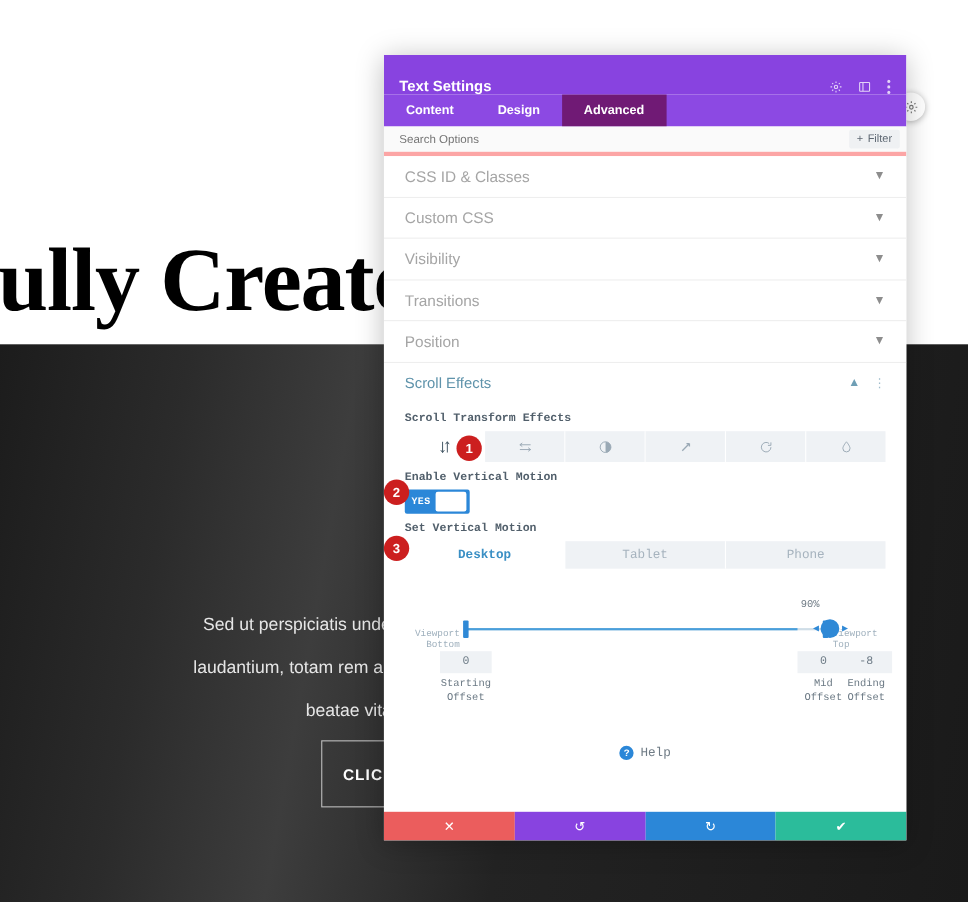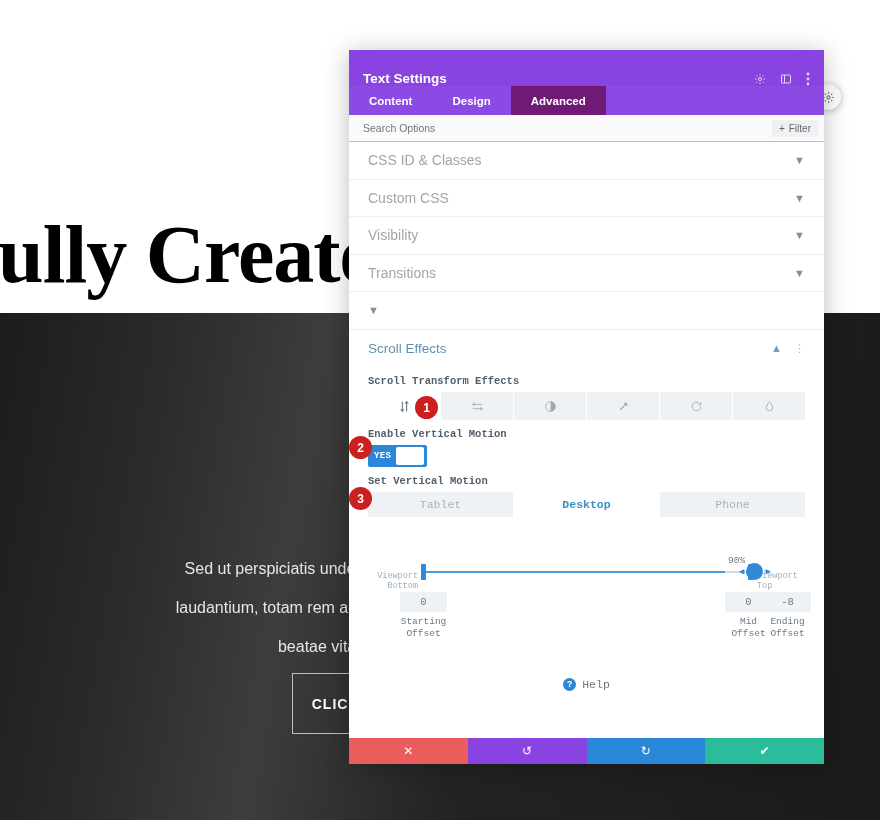--- a/index.html
+++ b/index.html
@@ -117,21 +117,21 @@
   .m-tab {
     padding: 0 20px;
     display: flex; align-items: center;
     color: #ffffff; font-size: 11.5px; font-weight: bold;
   }
   .m-tab.active { background: #701a75; }
 
   .m-search {
     height: 27px;
     background: #fafafa;
-    border-bottom: 1px solid #fca5a5;
+    border-bottom: 4px solid #fca5a5;
     display: flex; align-items: center;
     padding: 0 6px 0 14px;
     flex: 0 0 auto;
   }
   .m-search-input {
     flex: 1 1 auto;
     border: none; outline: none; background: transparent;
     font-size: 10.5px; color: #9a9a9a;
     font-family: "Liberation Sans", sans-serif;
   }
@@ -229,21 +229,21 @@
   .s-cap.right { right: 0px; width: 48px; text-align: left; }
   .s-handle {
     position: absolute; top: 19px; left: 371px;
     display: flex; align-items: center; gap: 2px;
   }
   .s-handle .dot {
     width: 17px; height: 17px; border-radius: 50%; background: #2f89d6;
   }
   .s-handle .arw { color: #2f89d6; font-size: 9px; }
   .s-pct {
-    position: absolute; left: 360px; top: 11px;
+    position: absolute; left: 360px; top: 0px;
     font-size: 9.5px; color: #6f7b85;
   }
 
   .offs { position: absolute; top: 48px; left: 0; right: 0; }
   .off-box {
     position: absolute;
     width: 47px;
     text-align: center;
   }
   .off-val {
@@ -373,20 +373,21 @@
     </div>
     <div class="accordion">
       <span class="acc-label">Visibility</span>
       <span class="chev">▼</span>
     </div>
     <div class="accordion">
       <span class="acc-label">Transitions</span>
       <span class="chev">▼</span>
     </div>
     <div class="accordion">
+      <span class="acc-label">Position</span>
       <span class="chev">▼</span>
     </div>
 
     <div class="accordion open">
       <span class="acc-label">Scroll Effects</span>
       <span class="chev">▲</span>
       <span class="acc-dots">⋮</span>
     </div>
 
     <div class="section-body">
@@ -431,22 +432,22 @@
       <div class="field-label">Enable Vertical Motion</div>
 
       <div class="toggle">
         <span class="tg-text">YES</span>
         <span class="tg-knob"></span>
       </div>
 
       <div class="field-label">Set Vertical Motion</div>
 
       <div class="device-row">
+        <div class="device-cell active">Desktop</div>
         <div class="device-cell">Tablet</div>
-        <div class="device-cell active">Desktop</div>
         <div class="device-cell">Phone</div>
       </div>
 
       <div class="slider-wrap">
 
         <div class="s-cap left">
           <div>Viewport</div>
           <div>Bottom</div>
         </div>
         <div class="s-cap right">

